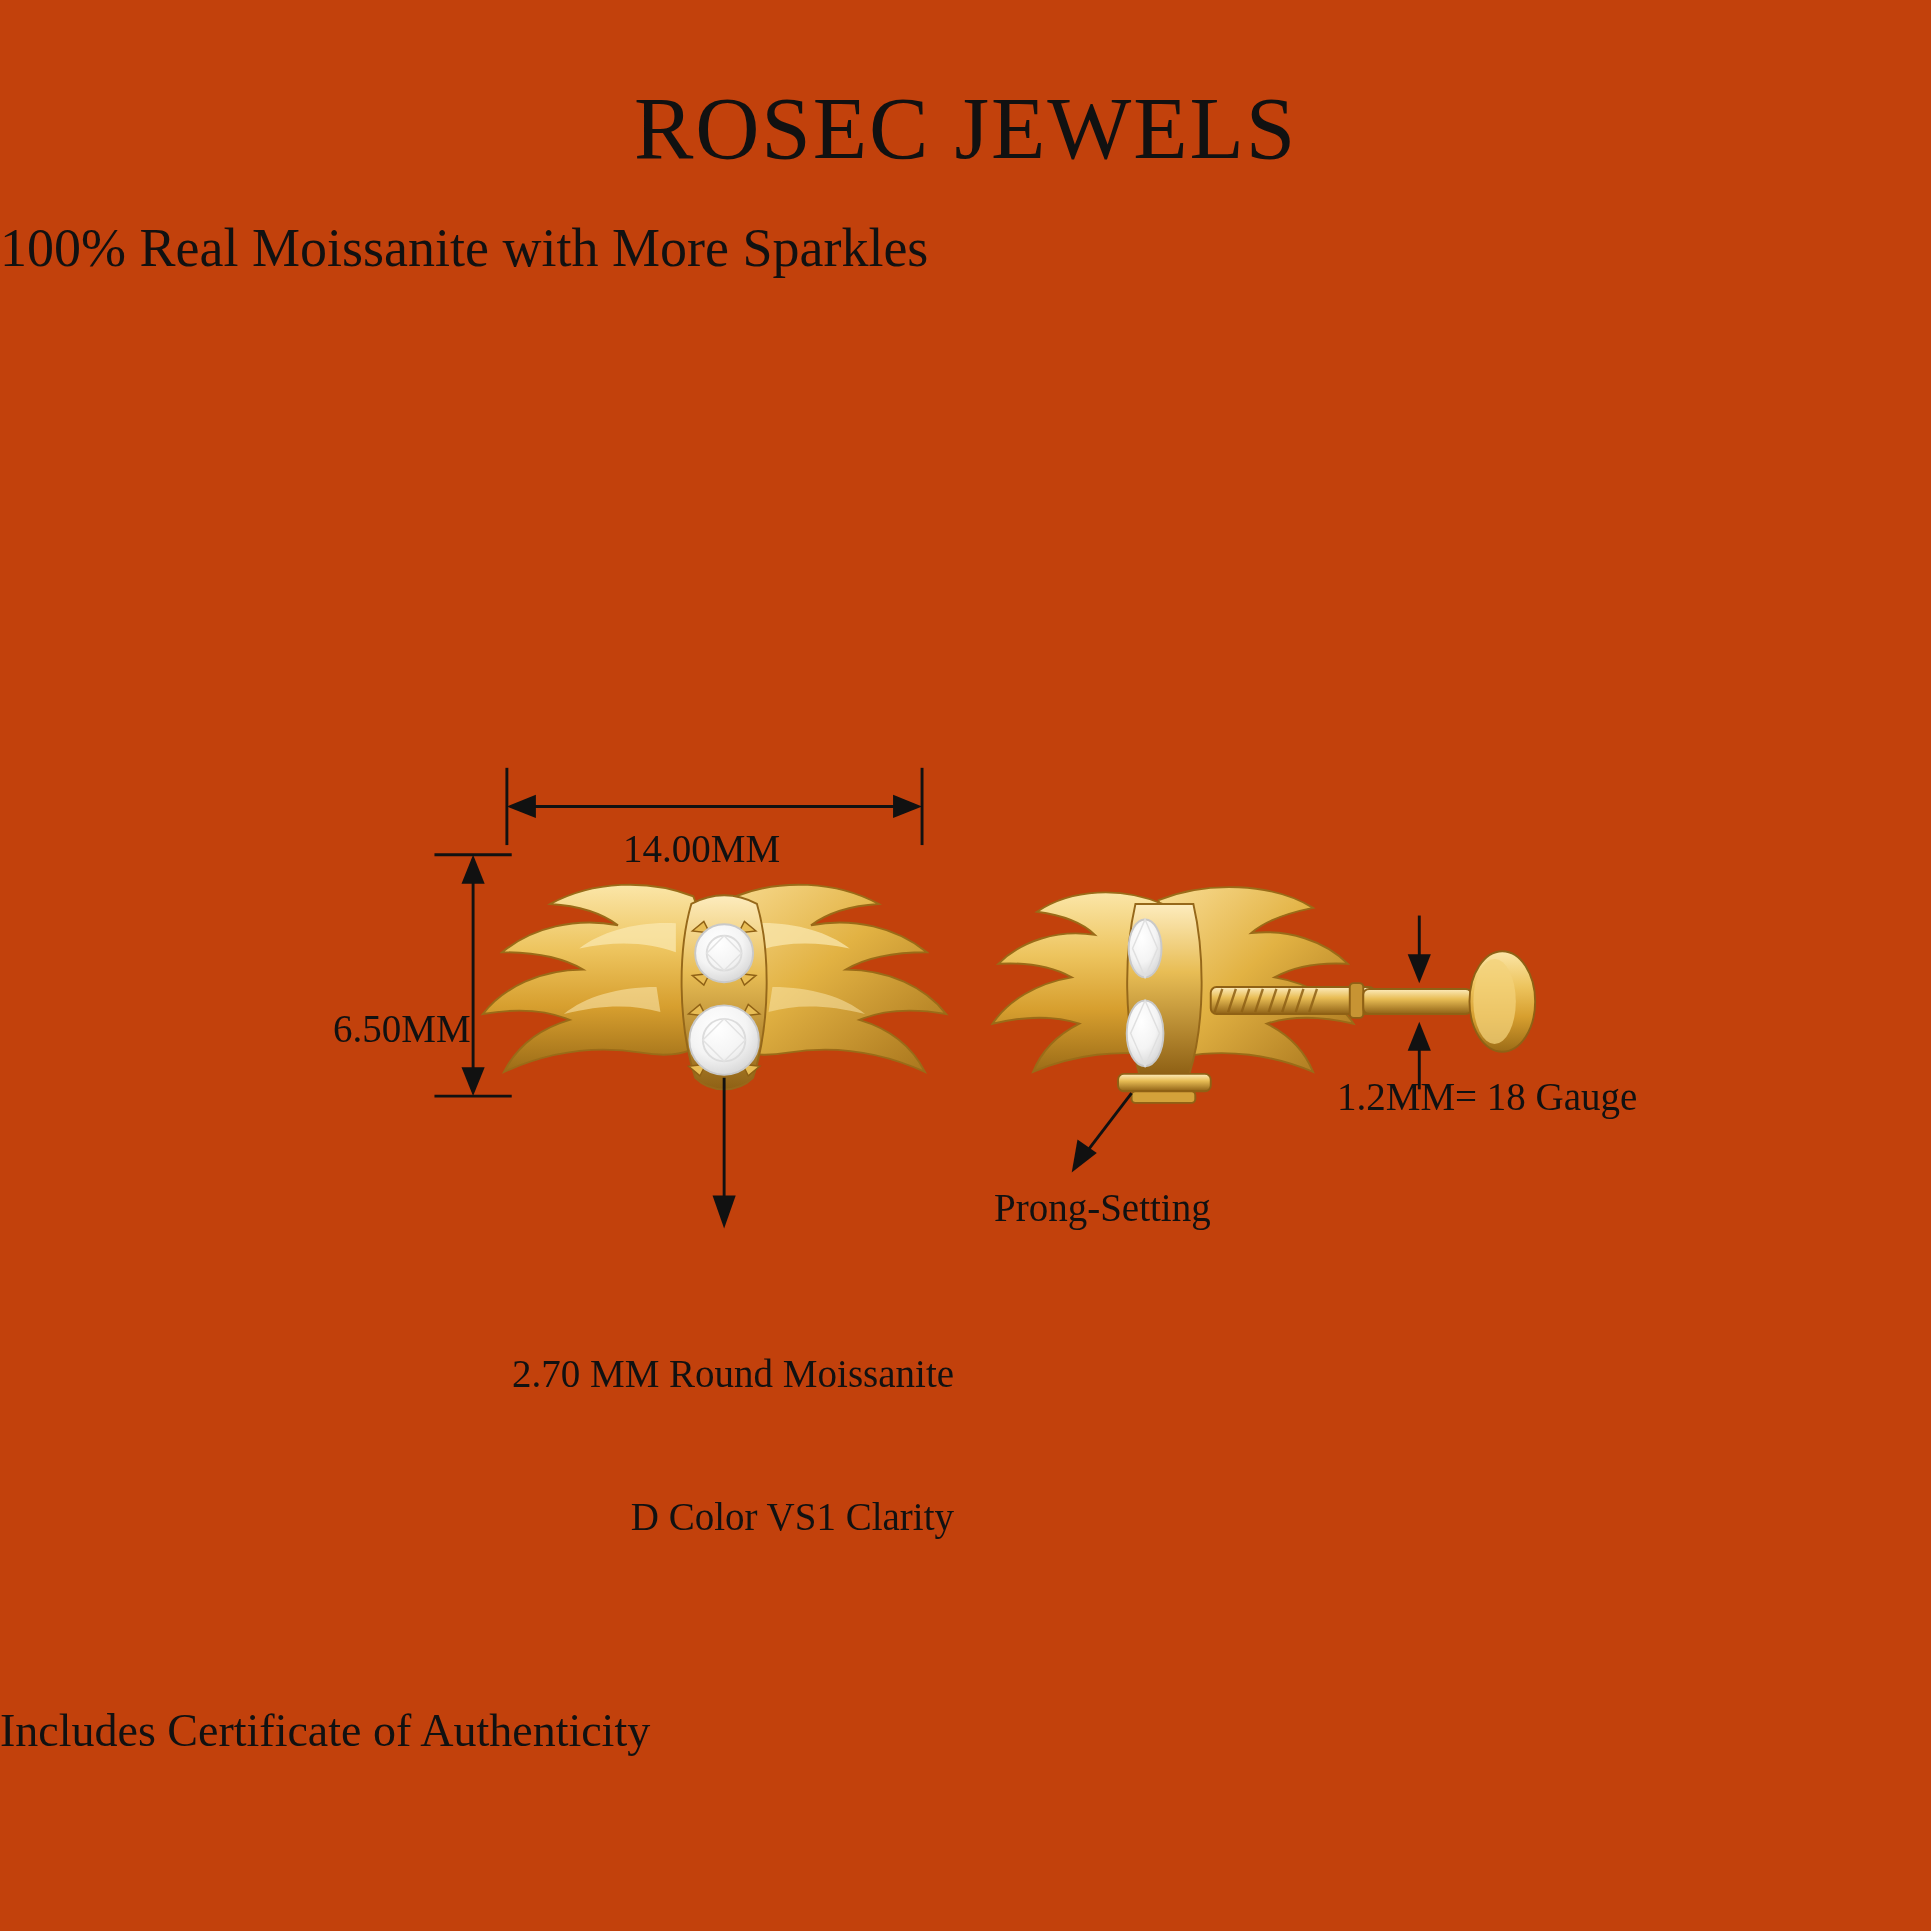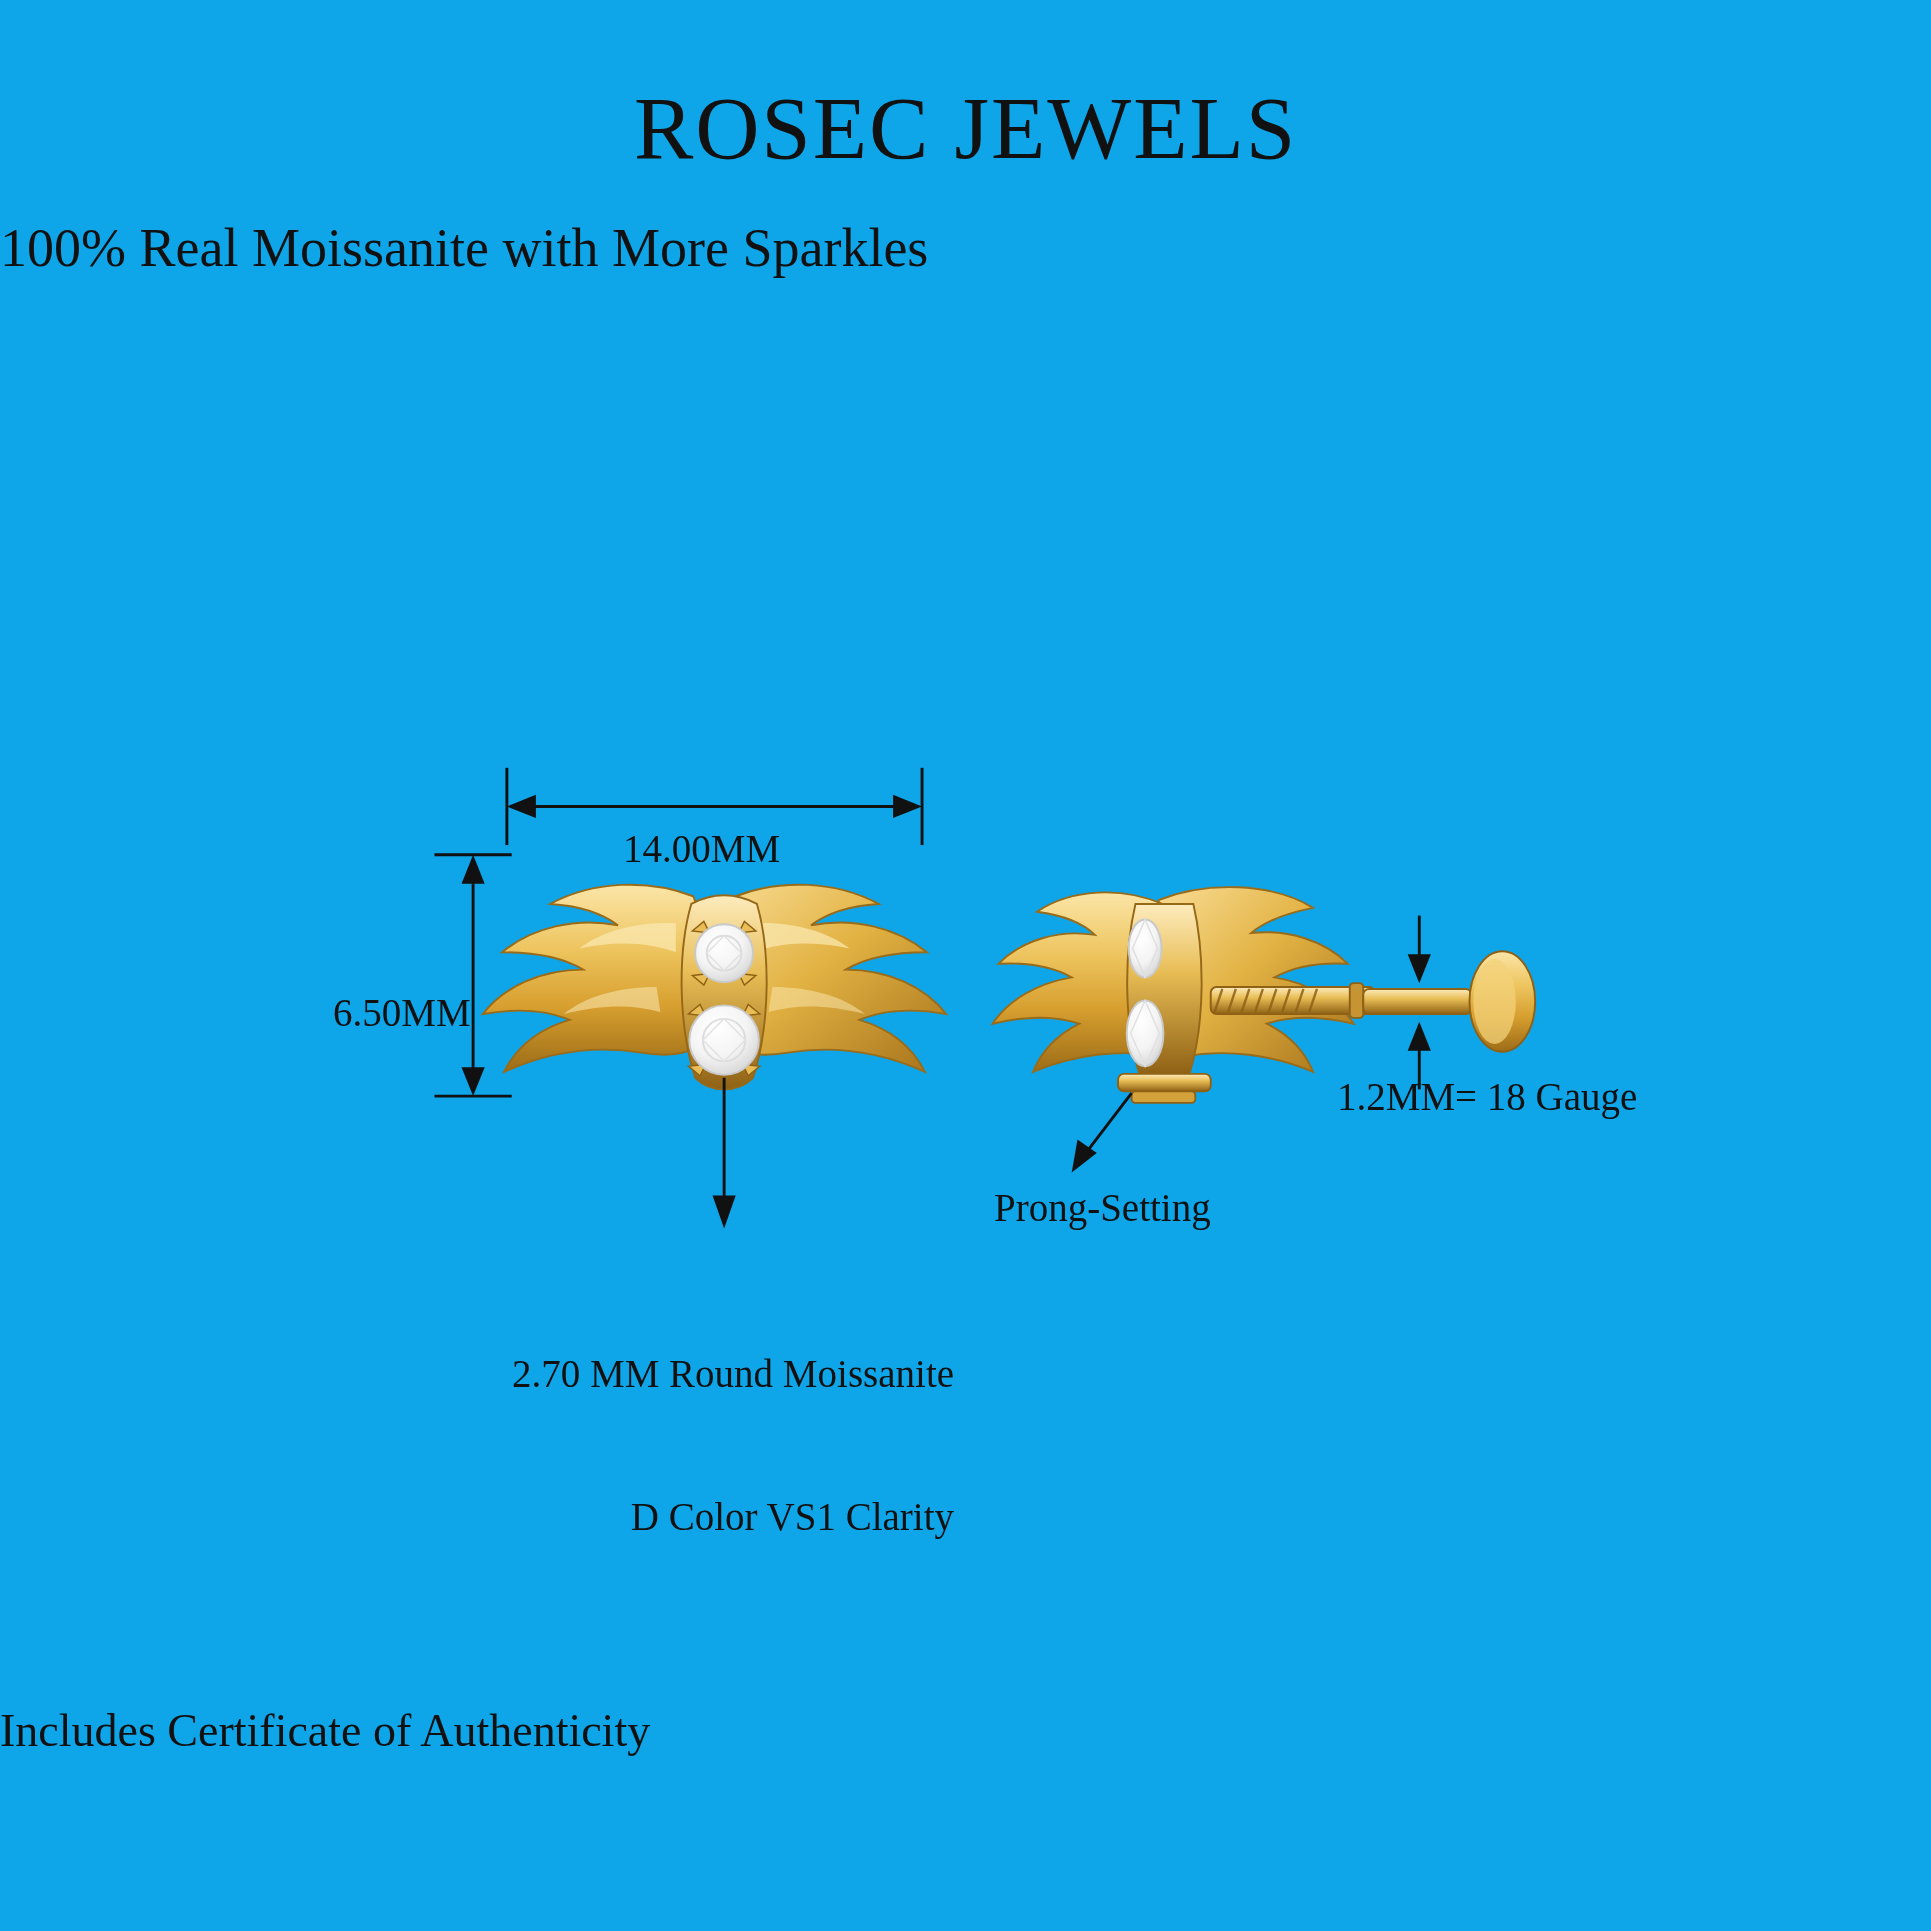--- a/index.html
+++ b/index.html
@@ -11,21 +11,21 @@
     width: 1931px;
     height: 1931px;
     font-family: "Liberation Serif", serif;
     color: #1a1a1a;
     position: relative;
     overflow: hidden;
   }
   .page {
     position: absolute;
     inset: 0;
-    background: #0ea5e9;
+    background: #c2410c;
   }
 
   
   .brand-title {
     position: absolute;
     top: 77px;
     left: 0;
     width: 100%;
     text-align: center;
     font-size: 89px;
@@ -79,21 +79,21 @@
     font-family: "Liberation Serif", serif;
     color: #111;
     white-space: pre;
   }
   .lbl-width {
     top: 92px;
     left: 623px;
     font-size: 39px;
   }
   .lbl-height {
-    top: 256px;
+    top: 272px;
     left: 333px;
     font-size: 39px;
   }
   .lbl-gauge {
     top: 340px;
     left: 1321px;
     font-size: 39px;
     margin-left: 16px;
   }
   .lbl-prong {

